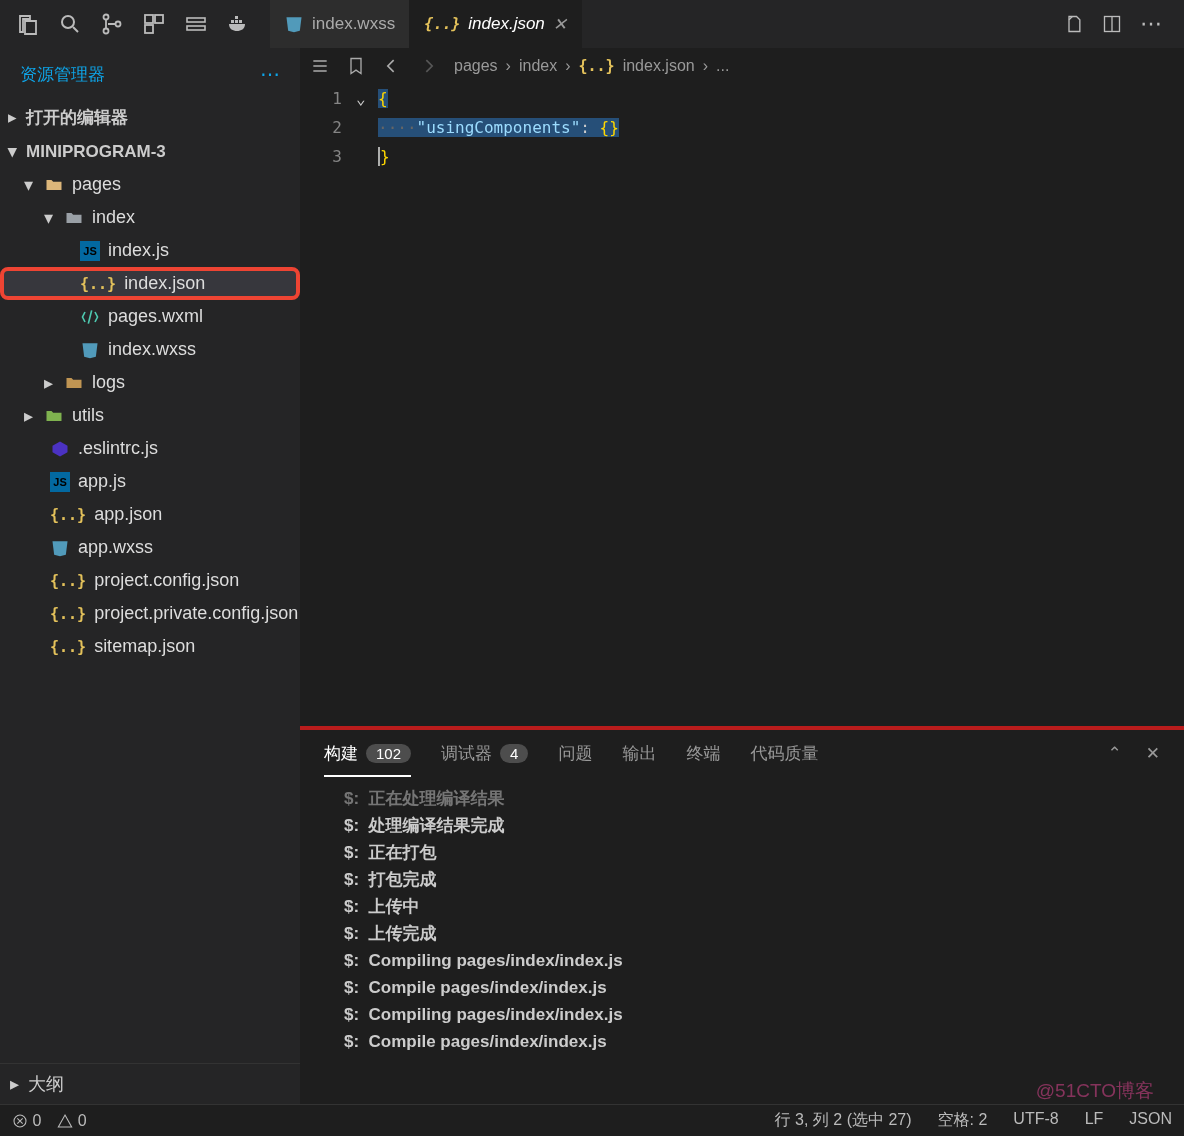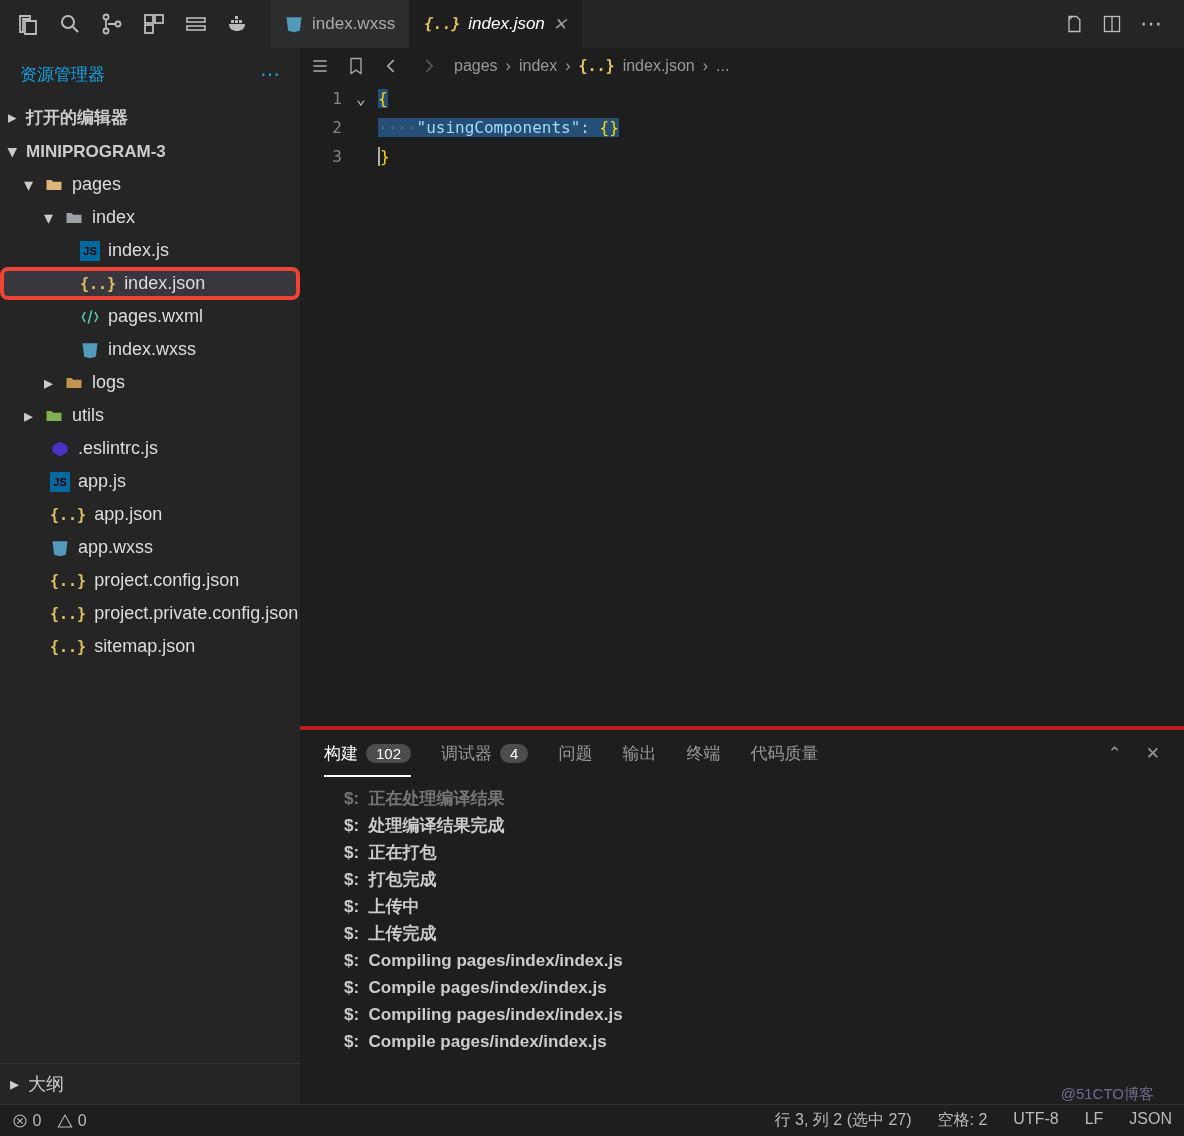--- a/index.html
+++ b/index.html
@@ -112,21 +112,21 @@
 }
 .statusbar .right { margin-left: auto; display: flex; gap: 26px; }
 .icon-json { color: #e4c25b; font-weight: bold; font-family: monospace; font-size: 15px; }
 .icon-js { background: #0369a1; color: #000; font-weight: bold; font-size: 11px; padding: 1px 2px; }
 .icon-wxml { color: #4ec9b0; }
 .icon-folder { color: #c09553; }
 .icon-folder-o { color: #ddb67a; }
 svg.si { width: 20px; height: 20px; }
 .wm {
   position: absolute; right: 30px; bottom: 32px;
-  color: #c4b5fd; font-size: 15px; opacity: 0.5; pointer-events: none;
+  color: #ec4899; font-size: 19px; opacity: 0.5; pointer-events: none;
 }
 </style>
 </head>
 <body>
 
 <div class="titlebar">
   <div class="tb-icons">
     <svg class="si" viewBox="0 0 24 24">
         <path d="M4 4h10v3H7v13H4zM9 9h11v13H9z" fill="none" stroke="#bbb" stroke-width="1.8"></path>
       </svg>

